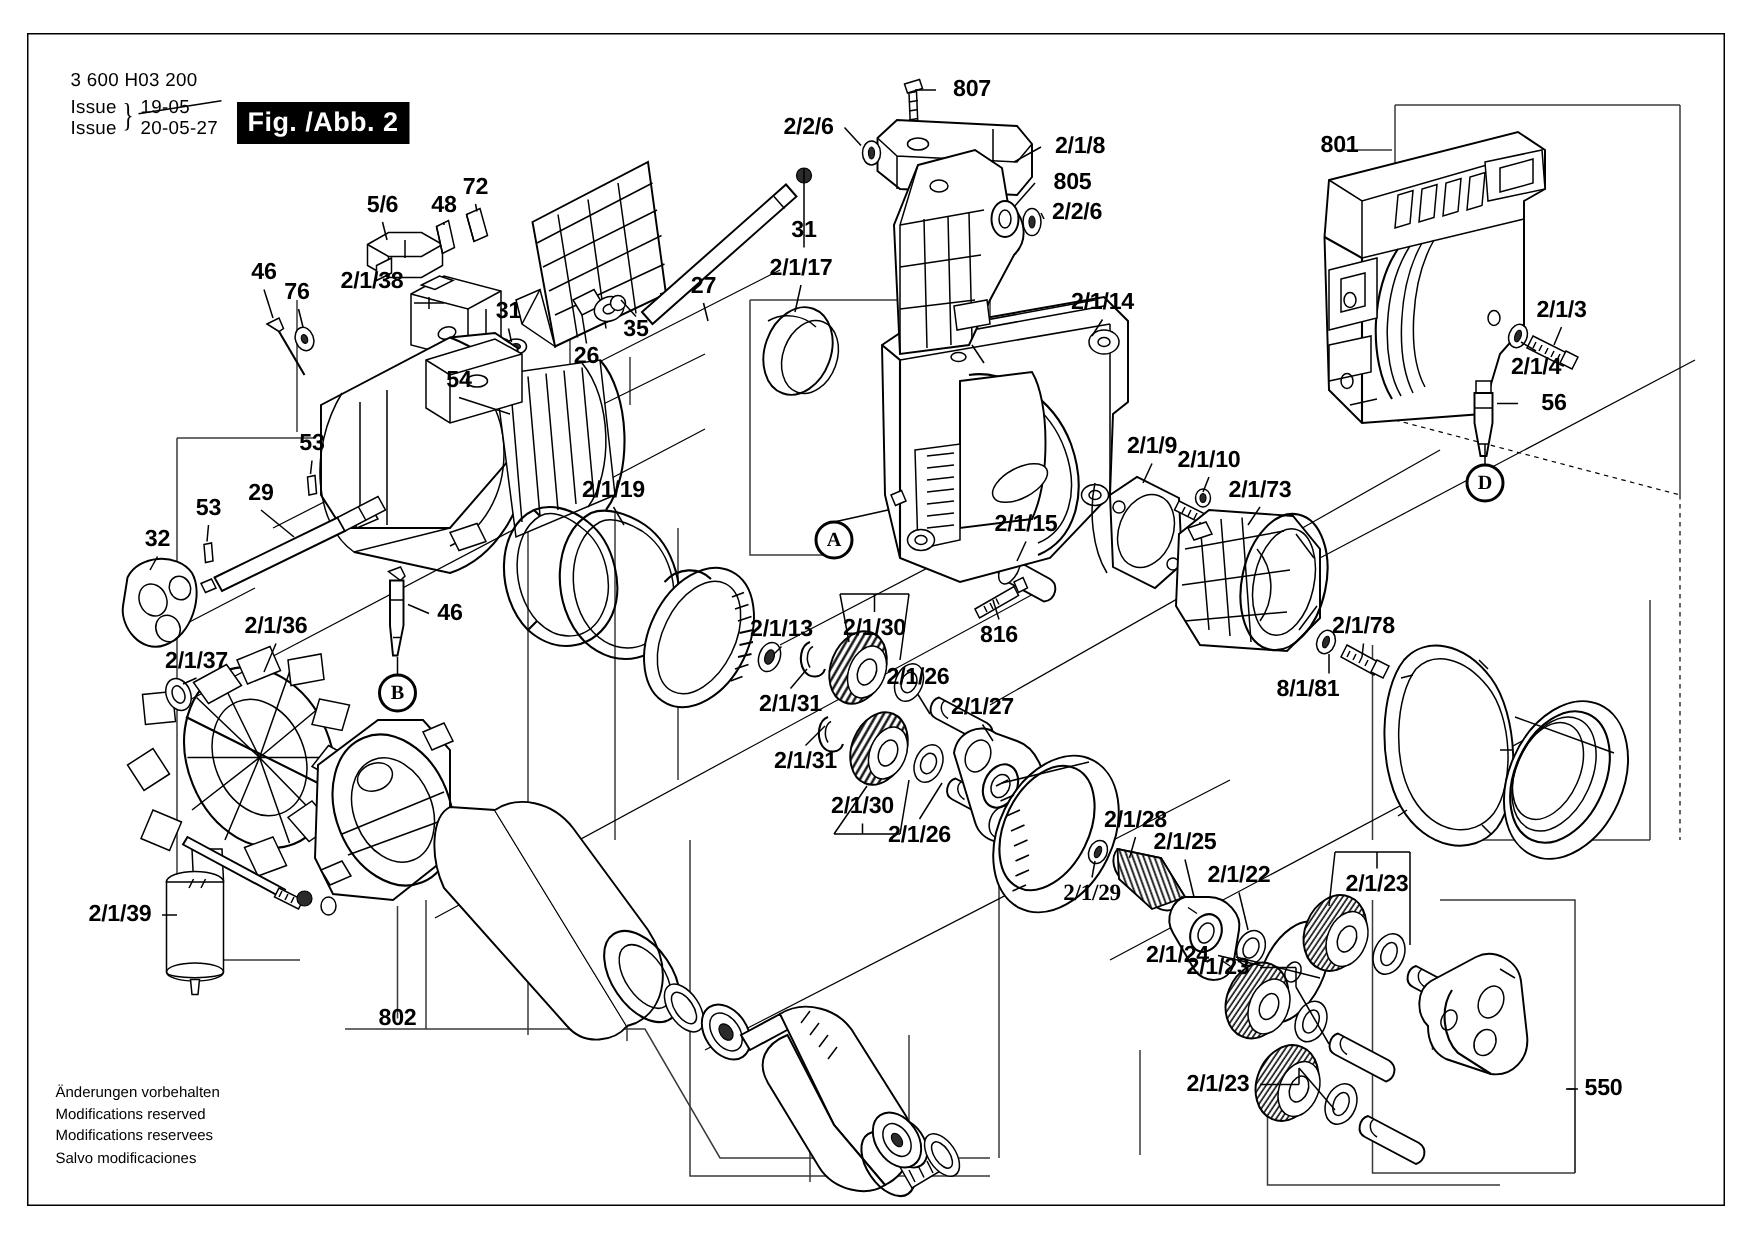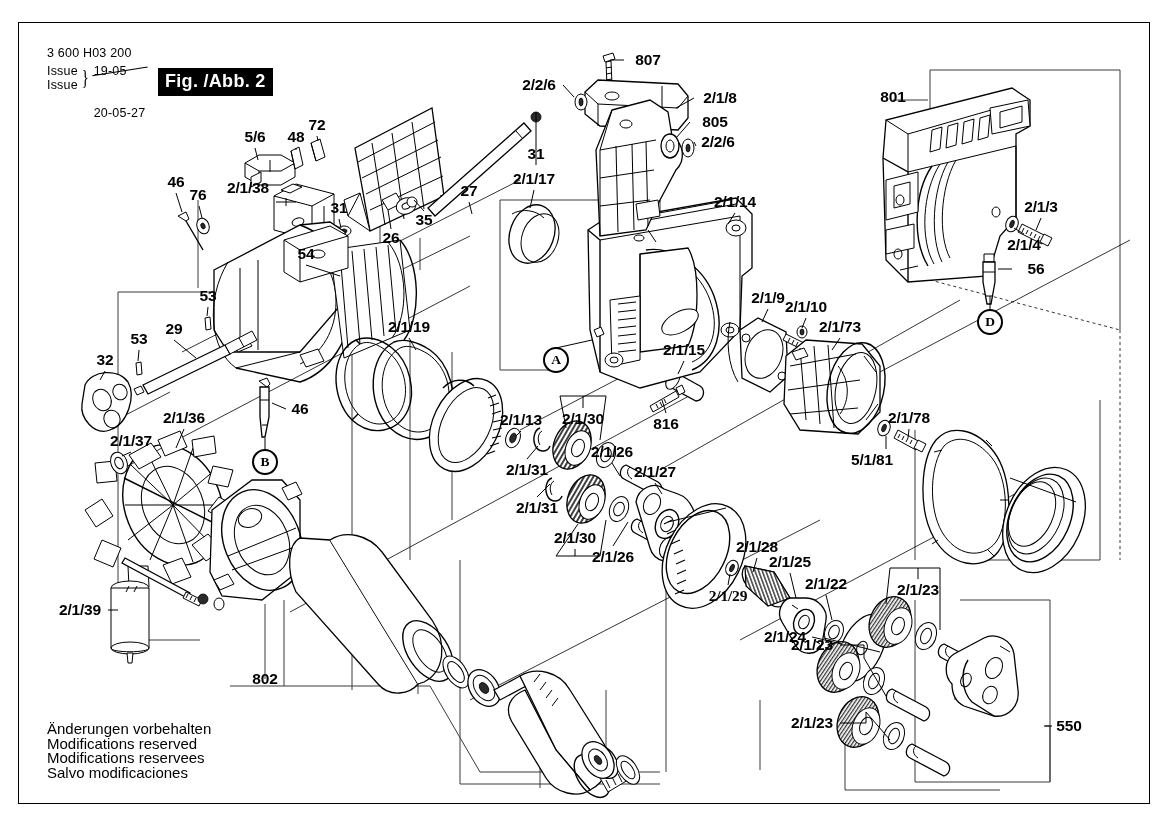--- a/index.html
+++ b/index.html
@@ -25,37 +25,37 @@
     font-size:12.5px; line-height:14.5px; color:#000;
     letter-spacing:.2px;
   }
   #header .partno{font-size:12.5px; margin-bottom:3px;}
   .stand-row{display:flex; align-items:flex-start;}
   .stand-labels{display:flex; flex-direction:column; font-size:12.5px; line-height:14.5px;}
   .brace{
     font-size:22px; line-height:26px; margin:0 3px 0 2px;
     transform:scaleX(.7); display:inline-block; font-family:"Liberation Serif", serif;
   }
-  .stand-dates{display:flex; flex-direction:column; font-size:12.5px; line-height:14.5px;gap:28px;}
+  .stand-dates{display:flex; flex-direction:column; font-size:12.5px; line-height:14.5px;}
   .struck{position:relative; display:inline-block;}
   .struck:after{
     content:""; position:absolute; left:-2px; right:-2px; top:52%;
     border-top:1.3px solid #000; transform:rotate(-9deg);
   }
   #figtitle{
     position:absolute; left:158px; top:68px;
     background:#000; color:#fff;
     font-size:18px; font-weight:bold;
     padding:3px 7px 4px 7px;
     letter-spacing:.3px;
   }
   
   #footer{
-    position:absolute; left:47px; top:722px;
-    font-size:15px; line-height:14.6px; color:#000;
+    position:absolute; left:37px; top:722px;
+    font-size:10px; line-height:14.6px; color:#000;
   }
   
   .lbl{
     position:absolute;
     font-size:15.5px;
     font-weight:bold;
     color:#000;
     white-space:nowrap;
     letter-spacing:-.2px;
     transform:translate(-50%,-50%);
@@ -785,21 +785,21 @@
       <div class="lbl" style="left: 666px; top: 424px;">816</div>
       <div class="lbl" style="left: 539px; top: 85px;">2/2/6</div>
       <div class="lbl" style="left: 648px; top: 60px;">807</div>
       <div class="lbl" style="left: 720px; top: 98px;">2/1/8</div>
       <div class="lbl" style="left: 715px; top: 122px;">805</div>
       <div class="lbl" style="left: 718px; top: 142px;">2/2/6</div>
       <div class="lbl" style="left: 768px; top: 298px;">2/1/9</div>
       <div class="lbl" style="left: 806px; top: 307px;">2/1/10</div>
       <div class="lbl" style="left: 840px; top: 327px;">2/1/73</div>
       <div class="lbl" style="left: 909px; top: 418px;">2/1/78</div>
-      <div class="lbl" style="left: 872px; top: 460px;">5/1/81</div>
+      <div class="lbl" style="left: 872px; top: 460px;">8/1/81</div>
       <div class="lbl" style="left: 893px; top: 97px;">801</div>
       <div class="lbl" style="left: 1041px; top: 207px;">2/1/3</div>
       <div class="lbl" style="left: 1024px; top: 245px;">2/1/4</div>
       <div class="lbl" style="left: 1036px; top: 269px;">56</div>
     </div>
   <div id="markers">
       <div class="circ" style="left: 556px; top: 360px;">A</div>
       <div class="circ" style="left: 265px; top: 462px;">B</div>
       <div class="circ" style="left: 990px; top: 322px;">D</div>
     </div>

